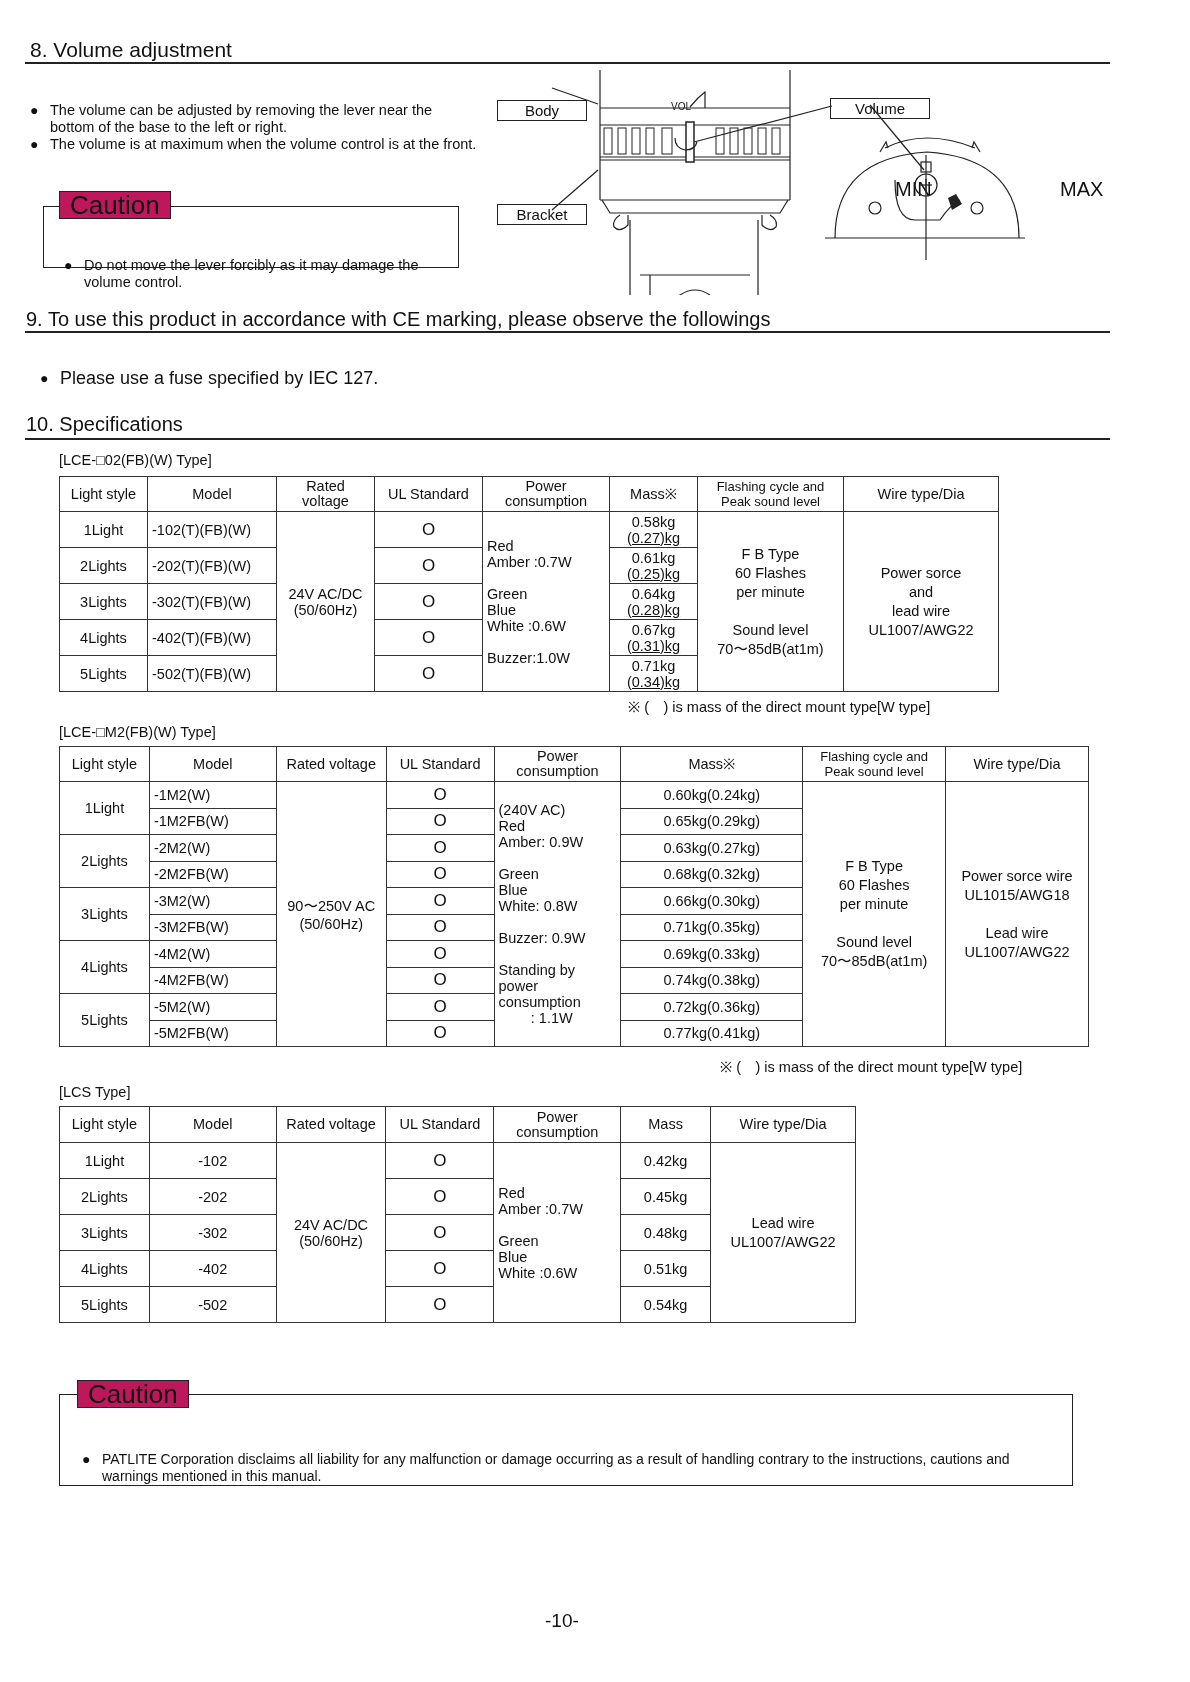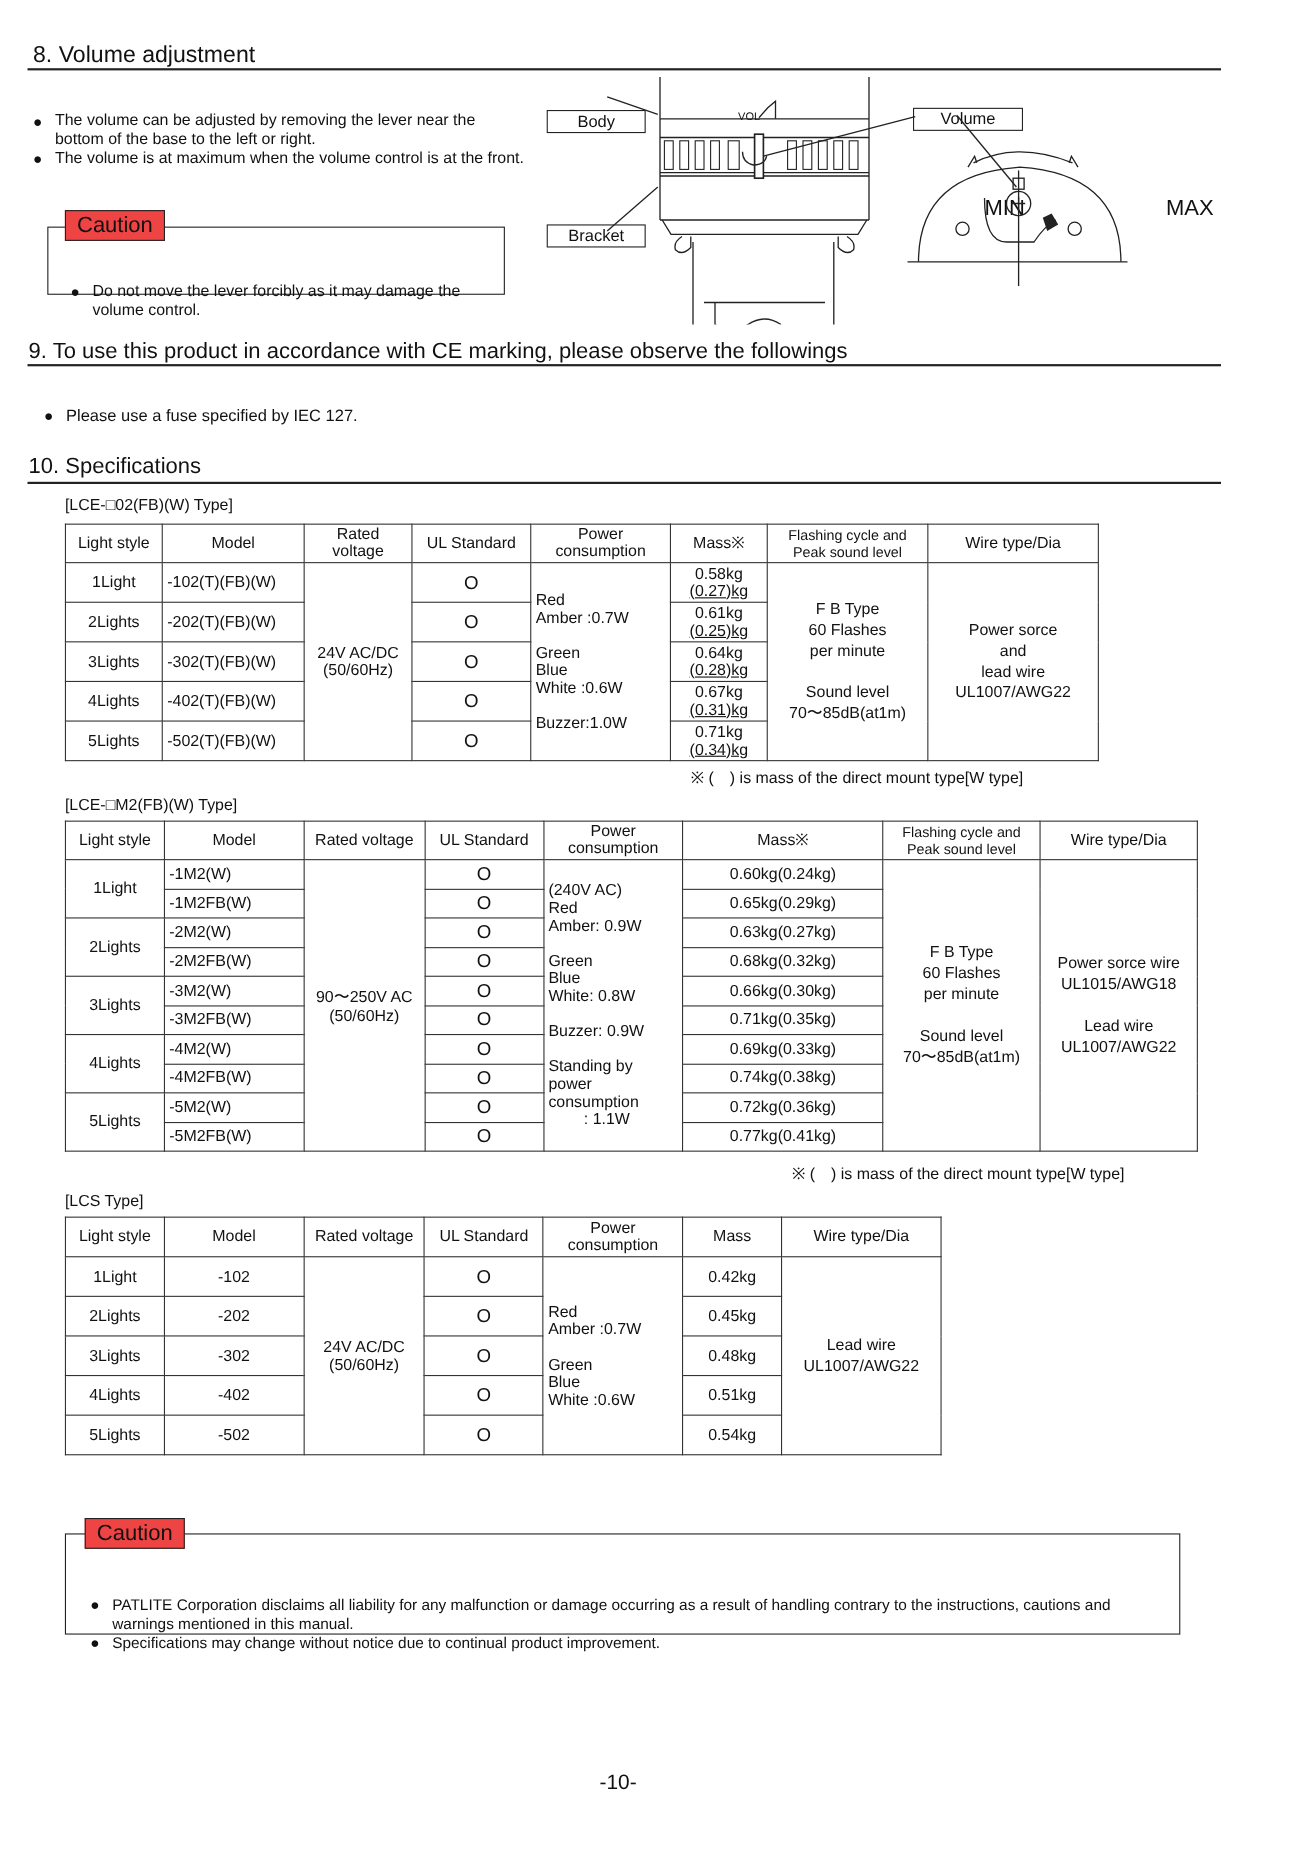--- a/index.html
+++ b/index.html
@@ -11,21 +11,21 @@
   .bul { font-size:14.5px; line-height:17px;margin-top:32px; }
   .bul .li { position:relative; padding-left:20px; }
   .bul .li::before { content:"●"; position:absolute; left:0; top:0; font-size:14px; }
   .caption { font-size:14.5px; }
   table.spec { border-collapse:collapse; font-size:14.5px; position:absolute; }
   table.spec td, table.spec th { border:1px solid #333; padding:0 4px; text-align:center; font-weight:normal; vertical-align:middle; }
   table.spec th { line-height:15px; }
   .left { text-align:left !important; }
   .circ { font-size:17px; }
   .caution-box { position:absolute; border:1.5px solid #222; }
-  .caution-title { position:absolute; border:1.5px solid #222; background:#ef4444; font-size:20px; padding:0 10px; line-height:26px; }
+  .caution-title { position:absolute; border:1.5px solid #222; background:#be185d; font-size:26px; padding:0 10px; line-height:26px; }
   .small { font-size:13px; line-height:14px; }
   .mass2 { line-height:16px; font-size:14.5px; }
   .mass2 .u { text-decoration:underline; }
   .lbl { position:absolute; border:1px solid #222; background:#fff; font-size:15px; padding:1px 14px; }
   .minmax { position:absolute; font-size:20px; }
 </style>
 </head>
 <body>
 
 <h2 class="h2 abs" style="left:30px;top:38px;">8. Volume adjustment</h2>
@@ -101,21 +101,21 @@
     <path d="M415 110 q0 40 20 40 h25 q10 -15 20 -20"></path>
     <circle cx="395" cy="138" r="6"></circle>
     <circle cx="497" cy="138" r="6"></circle>
     <line x1="446" y1="85" x2="446" y2="190"></line>
   </g>
   <polygon points="468,128 476,124 482,134 472,140" fill="#222"></polygon>
 </svg>
 
 <h2 class="h2 abs" style="left:26px;top:308px;font-size:20px;">9. To use this product in accordance with CE marking, please observe the followings</h2>
 <div class="rule" style="left:25px;top:331px;width:1085px;"></div>
-<div class="bul abs" style="left:40px;top:338px;width:1060px;font-size:15px;">
+<div class="bul abs" style="left:40px;top:338px;width:1060px;font-size:18px;">
   <div class="li">Please use a fuse specified by IEC 127.</div>
 </div>
 
 <h2 class="h2 abs" style="left:26px;top:413px;font-size:20px;">10. Specifications</h2>
 <div class="rule" style="left:25px;top:438px;width:1085px;"></div>
 
 <div class="caption abs" style="left:59px;top:452px;">[LCE-□02(FB)(W) Type]</div>
 <table class="spec" style="left:59px;top:476px;width:940px;">
   <colgroup>
       <col style="width:88px">
@@ -331,18 +331,17 @@
     <td>-502</td>
     <td class="circ">O</td>
     <td>0.54kg</td>
   </tr>
 </tbody>
   </table>
 
 <div class="caution-box" style="left:59px;top:1394px;width:1012px;height:90px;">
   <div class="bul" style="position:absolute;left:22px;top:24px;width:980px;font-size:14px;">
     <div class="li">PATLITE Corporation disclaims all liability for any malfunction or damage occurring as a result of handling contrary to the instructions, cautions and warnings mentioned in this manual.</div>
-    <div class="li">Specifications may change without notice due to continual product improvement.</div>
   </div>
 </div>
 <div class="caution-title" style="left:77px;top:1380px;">Caution</div>
 
 <div class="abs" style="left:545px;top:1610px;font-size:19px;">-10-</div>
 
 </body></html>

